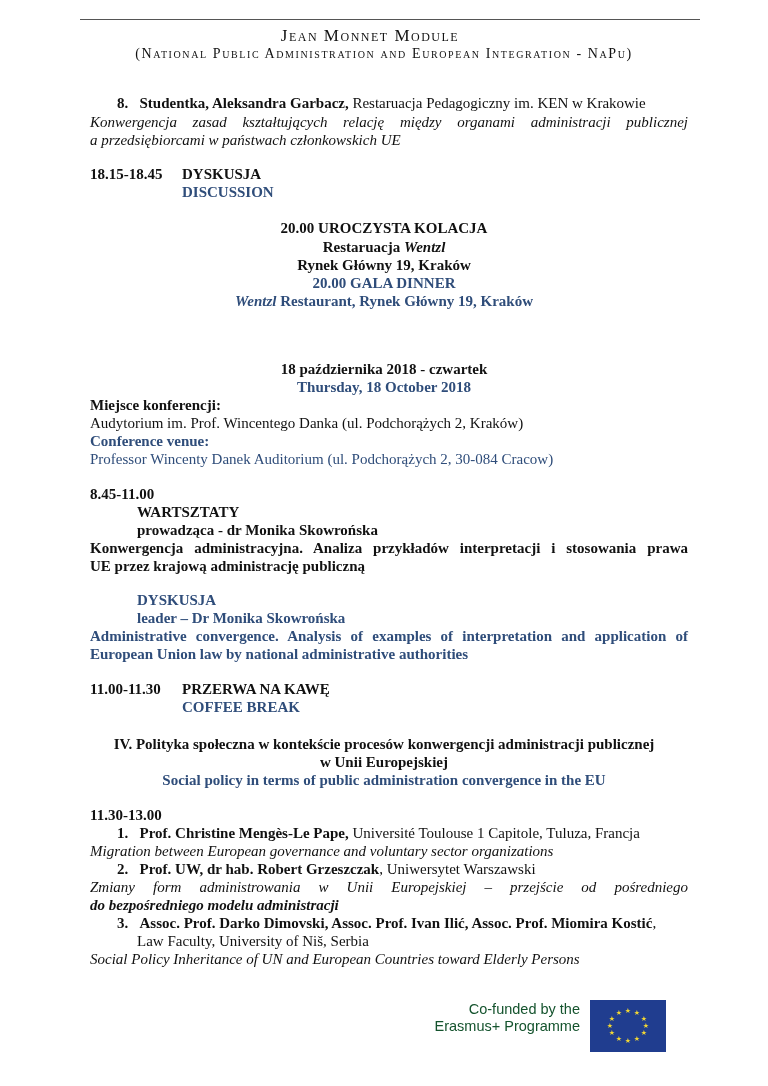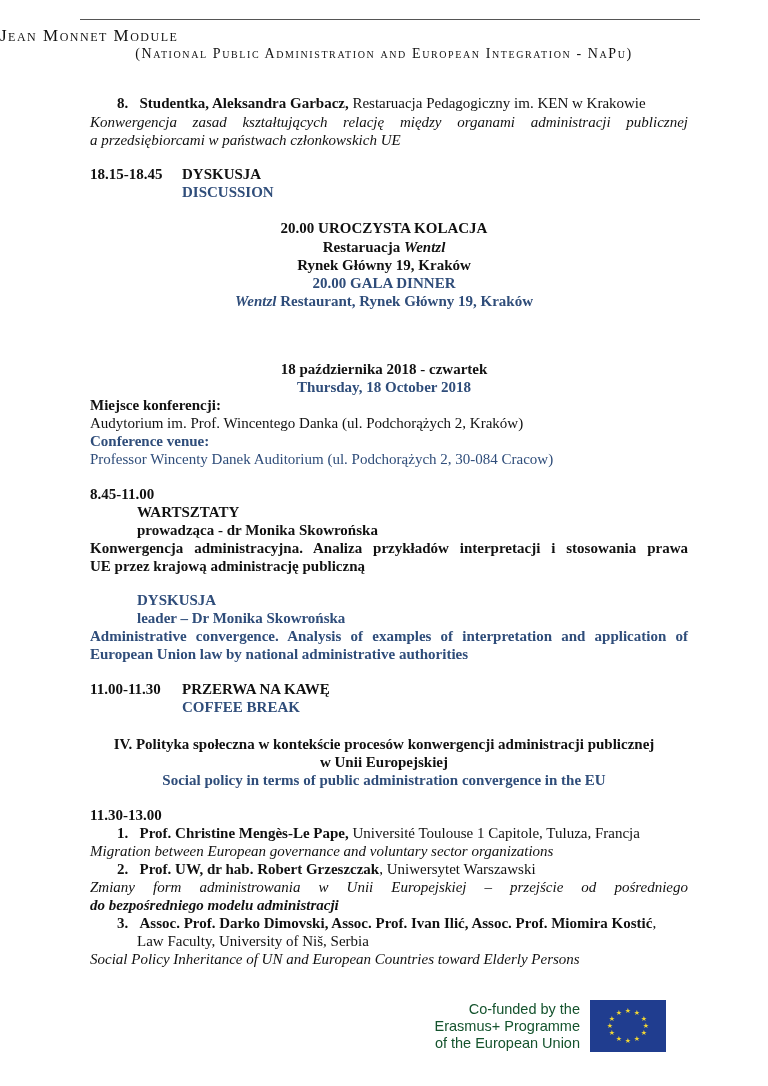--- a/index.html
+++ b/index.html
@@ -1,20 +1,20 @@
 <!DOCTYPE html>
 <html><head>
 <meta charset="utf-8">
 <style>
   html, body { margin: 0; padding: 0; background: #ffffff; }
   body { width: 768px; height: 1086px; position: relative; overflow: hidden;
          font-family: "Liberation Serif", "DejaVu Serif", serif; color: #111; }
   .abs { position: absolute; }
   .rule { position: absolute; left: 80px; width: 620px; top: 19px; height: 0; border-top: 1.5px solid #555; }
-  .hdr1 { position: absolute; left: 0; width: 740px; top: 26px; text-align: left; font-size: 17px; letter-spacing: 1.5px; font-variant: small-caps; }
+  .hdr1 { position: absolute; left: 0; width: 740px; top: 26px; text-align: center; font-size: 17px; letter-spacing: 1.5px; font-variant: small-caps; }
   .hdr2 { position: absolute; left: 0; width: 768px; top: 46px; text-align: center; font-size: 14px; letter-spacing: 1.6px; font-variant: small-caps; }
   .t { font-size: 15px; line-height: 18px; white-space: nowrap; }
   .b { font-weight: bold; }
   .i { font-style: italic; }
   .blue { color: #2f4d7a; }
   .center { left: 0; width: 768px; text-align: center; }
   .justify { text-align: justify; text-align-last: justify; white-space: normal; width: 598px; }
   .logo-text { font-family: "Liberation Sans", "DejaVu Sans", sans-serif; color: #14532d; font-size: 14.5px; line-height: 17px; text-align: right; width: 200px; }
   .flag { background: #203d8f; width: 76px; height: 52px; }
   .star { position: absolute; color: #f2d733; font-size: 7px; line-height: 7px; width: 8px; text-align: center; }
@@ -87,21 +87,20 @@
 <div class="abs t" style="left:117px; top:914px;">
   <span class="b">3.</span>&nbsp;&nbsp;
   <span class="b">Assoc. Prof. Darko Dimovski, Assoc. Prof. Ivan Ilić, Assoc. Prof. Miomira Kostić</span><span>,</span>
 </div>
 <div class="abs t" style="left:137px; top:932px;">Law Faculty, University of Niš, Serbia</div>
 <div class="abs t i" style="left:90px; top:950px;">Social Policy Inheritance of UN and European Countries toward Elderly Persons</div>
 
 <div class="abs logo-text" style="left:380px; top:1001px;">
   <div>Co-funded by the</div>
   <div>Erasmus+ Programme</div>
-  <div>of the European Union</div>
 </div>
 <div class="abs flag" style="left:590px; top:1000px;">
   <span class="star" style="left:34px; top:8px;">★</span>
   <span class="star" style="left:43px; top:10px;">★</span>
   <span class="star" style="left:50px; top:16px;">★</span>
   <span class="star" style="left:52px; top:23px;">★</span>
   <span class="star" style="left:50px; top:30px;">★</span>
   <span class="star" style="left:43px; top:36px;">★</span>
   <span class="star" style="left:34px; top:38px;">★</span>
   <span class="star" style="left:25px; top:36px;">★</span>

